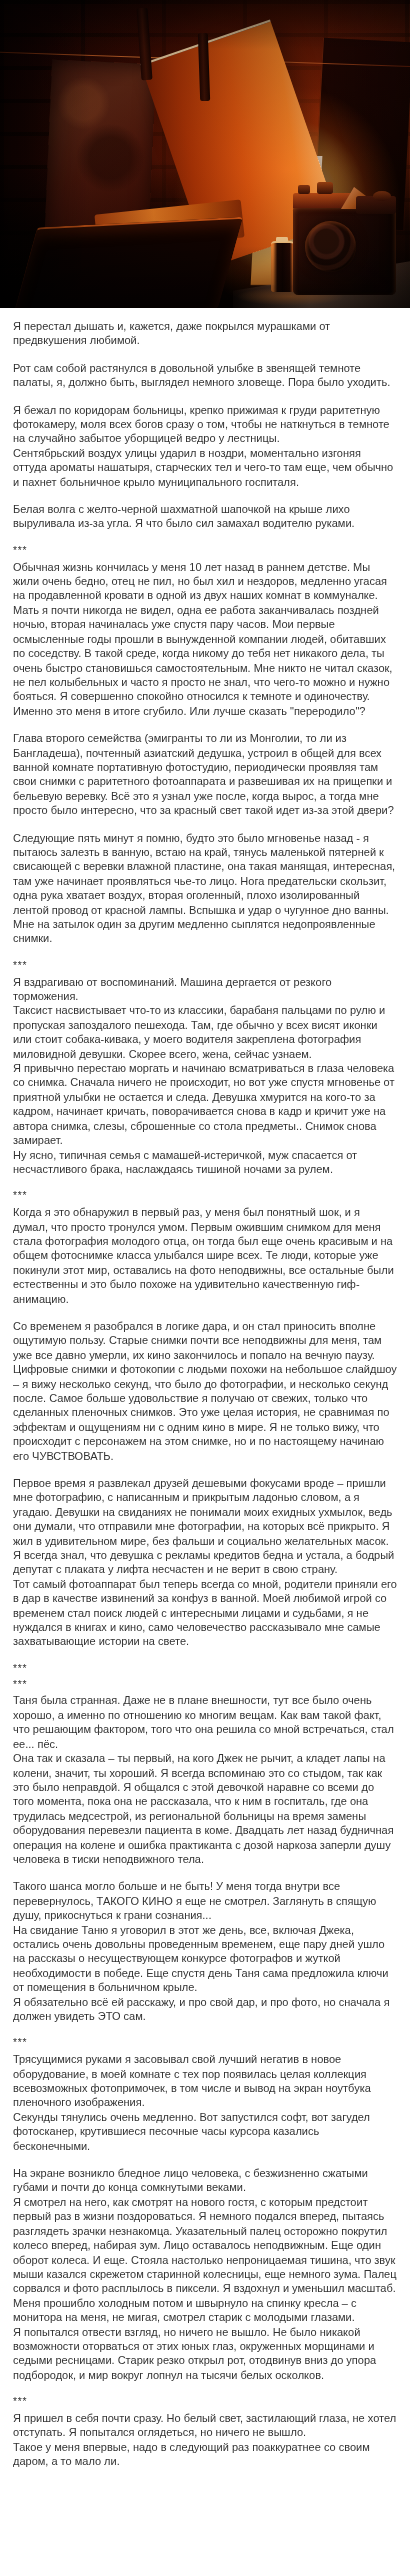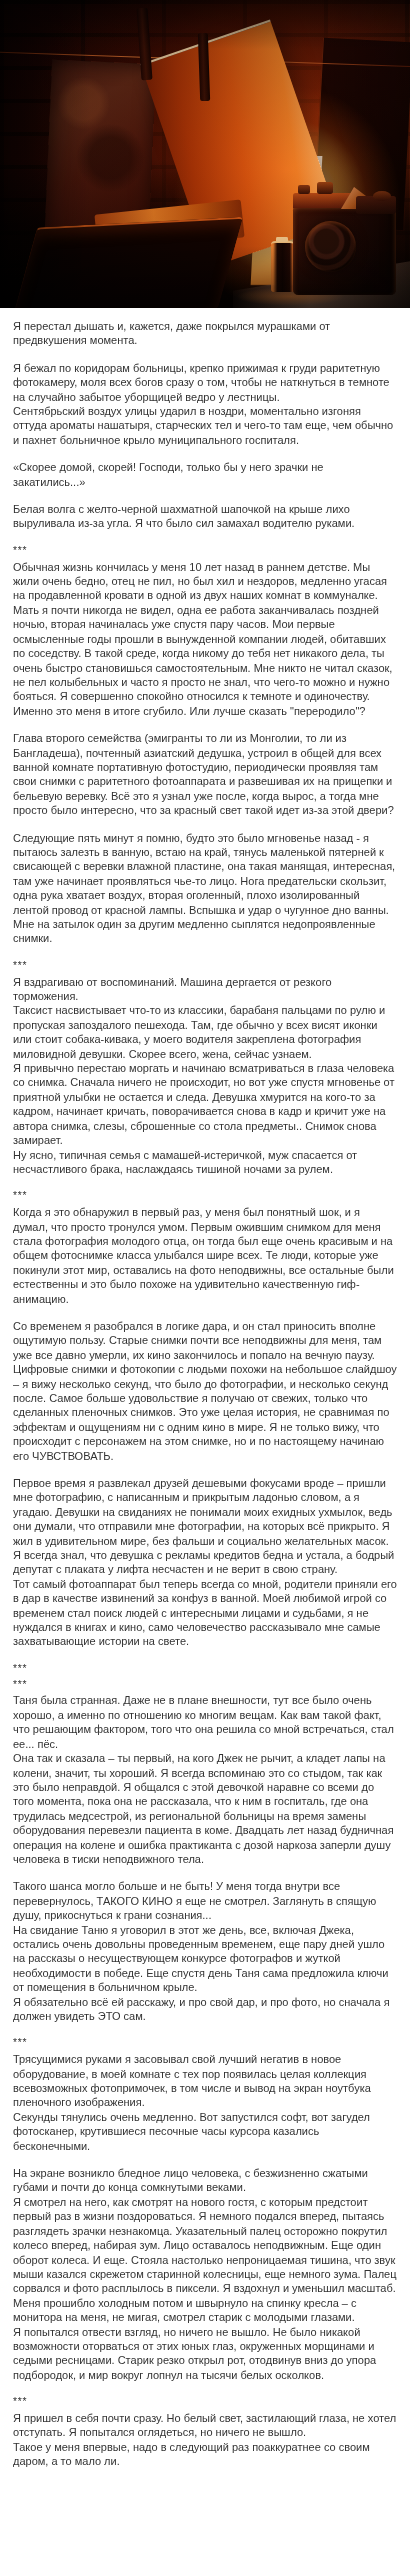--- a/index.html
+++ b/index.html
@@ -103,23 +103,23 @@
     <div class="ph-cam-knob1"></div>
     <div class="ph-cam-knob2"></div>
     <div class="ph-cam-prism"></div>
     <div class="ph-cam-rknob"></div>
     <div class="ph-cam-dial"></div>
     <div class="ph-lens"></div>
     <div class="ph-vignette"></div>
   </div>
 
   <div class="story" style="color: rgb(51, 51, 51);">
-      <p>Я перестал дышать и, кажется, даже покрылся мурашками от предвкушения момента.</p>
+      <p>Я перестал дышать и, кажется, даже покрылся мурашками от предвкушения любимой.</p>
+      <p>Рот сам собой растянулся в довольной улыбке в звенящей темноте палаты, я, должно быть, выглядел немного зловеще. Пора было уходить.</p>
       <p>Я бежал по коридорам больницы, крепко прижимая к груди раритетную фотокамеру, моля всех богов сразу о том, чтобы не наткнуться в темноте на случайно забытое уборщицей ведро у лестницы.<br>Сентябрьский воздух улицы ударил в ноздри, моментально изгоняя оттуда ароматы нашатыря, старческих тел и чего-то там еще, чем обычно и пахнет больничное крыло муниципального госпиталя.</p>
-      <p>«Скорее домой, скорей! Господи, только бы у него зрачки не закатились...»</p>
       <p>Белая волга с желто-черной шахматной шапочкой на крыше лихо выруливала из-за угла. Я что было сил замахал водителю руками.</p>
       <p class="sep">***</p>
       <p>Обычная жизнь кончилась у меня 10 лет назад в раннем детстве. Мы жили очень бедно, отец не пил, но был хил и нездоров, медленно угасая на продавленной кровати в одной из двух наших комнат в коммуналке. Мать я почти никогда не видел, одна ее работа заканчивалась поздней ночью, вторая начиналась уже спустя пару часов. Мои первые осмысленные годы прошли в вынужденной компании людей, обитавших по соседству. В такой среде, когда никому до тебя нет никакого дела, ты очень быстро становишься самостоятельным. Мне никто не читал сказок, не пел колыбельных и часто я просто не знал, что чего-то можно и нужно бояться. Я совершенно спокойно относился к темноте и одиночеству.<br>Именно это меня в итоге сгубило. Или лучше сказать "переродило"?</p>
       <p>Глава второго семейства (эмигранты то ли из Монголии, то ли из Бангладеша), почтенный азиатский дедушка, устроил в общей для всех ванной комнате портативную фотостудию, периодически проявляя там свои снимки с раритетного фотоаппарата и развешивая их на прищепки и бельевую веревку. Всё это я узнал уже после, когда вырос, а тогда мне просто было интересно, что за красный свет такой идет из-за этой двери?</p>
       <p>Следующие пять минут я помню, будто это было мгновенье назад - я пытаюсь залезть в ванную, встаю на край, тянусь маленькой пятерней к свисающей с веревки влажной пластине, она такая манящая, интересная, там уже начинает проявляться чье-то лицо. Нога предательски скользит, одна рука хватает воздух, вторая оголенный, плохо изолированный лентой провод от красной лампы. Вспышка и удар о чугунное дно ванны. Мне на затылок один за другим медленно сыплятся недопроявленные снимки.</p>
       <p class="sep">***</p>
       <p>Я вздрагиваю от воспоминаний. Машина дергается от резкого торможения.<br>Таксист насвистывает что-то из классики, барабаня пальцами по рулю и пропуская запоздалого пешехода. Там, где обычно у всех висят иконки или стоит собака-кивака, у моего водителя закреплена фотография миловидной девушки. Скорее всего, жена, сейчас узнаем.<br>Я привычно перестаю моргать и начинаю всматриваться в глаза человека со снимка. Сначала ничего не происходит, но вот уже спустя мгновенье от приятной улыбки не остается и следа. Девушка хмурится на кого-то за кадром, начинает кричать, поворачивается снова в кадр и кричит уже на автора снимка, слезы, сброшенные со стола предметы.. Снимок снова замирает.<br>Ну ясно, типичная семья с мамашей-истеричкой, муж спасается от несчастливого брака, наслаждаясь тишиной ночами за рулем.</p>
       <p class="sep">***</p>
       <p>Когда я это обнаружил в первый раз, у меня был понятный шок, и я думал, что просто тронулся умом. Первым ожившим снимком для меня стала фотография молодого отца, он тогда был еще очень красивым и на общем фотоснимке класса улыбался шире всех. Те люди, которые уже покинули этот мир, оставались на фото неподвижны, все остальные были естественны и это было похоже на удивительно качественную гиф-анимацию.</p>
       <p>Со временем я разобрался в логике дара, и он стал приносить вполне ощутимую пользу. Старые снимки почти все неподвижны для меня, там уже все давно умерли, их кино закончилось и попало на вечную паузу. Цифровые снимки и фотокопии с людьми похожи на небольшое слайдшоу – я вижу несколько секунд, что было до фотографии, и несколько секунд<br>после. Самое больше удовольствие я получаю от свежих, только что сделанных пленочных снимков. Это уже целая история, не сравнимая по эффектам и ощущениям ни с одним кино в мире. Я не только вижу, что происходит с персонажем на этом снимке, но и по настоящему начинаю его ЧУВСТВОВАТЬ.</p>

